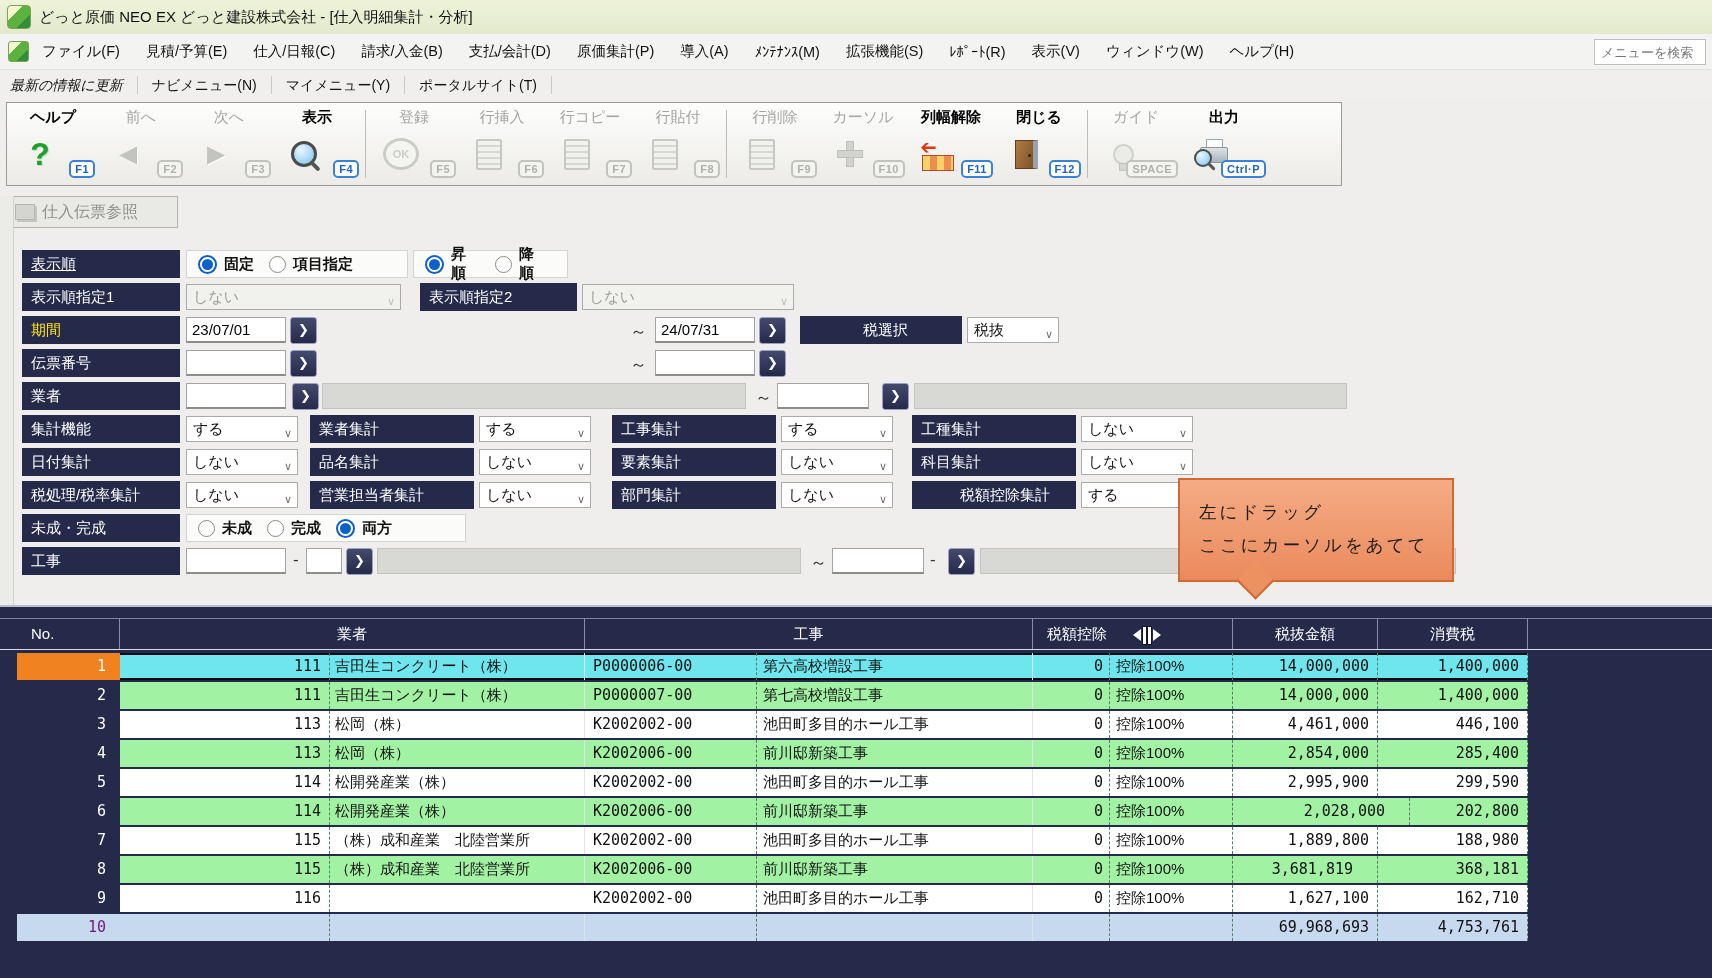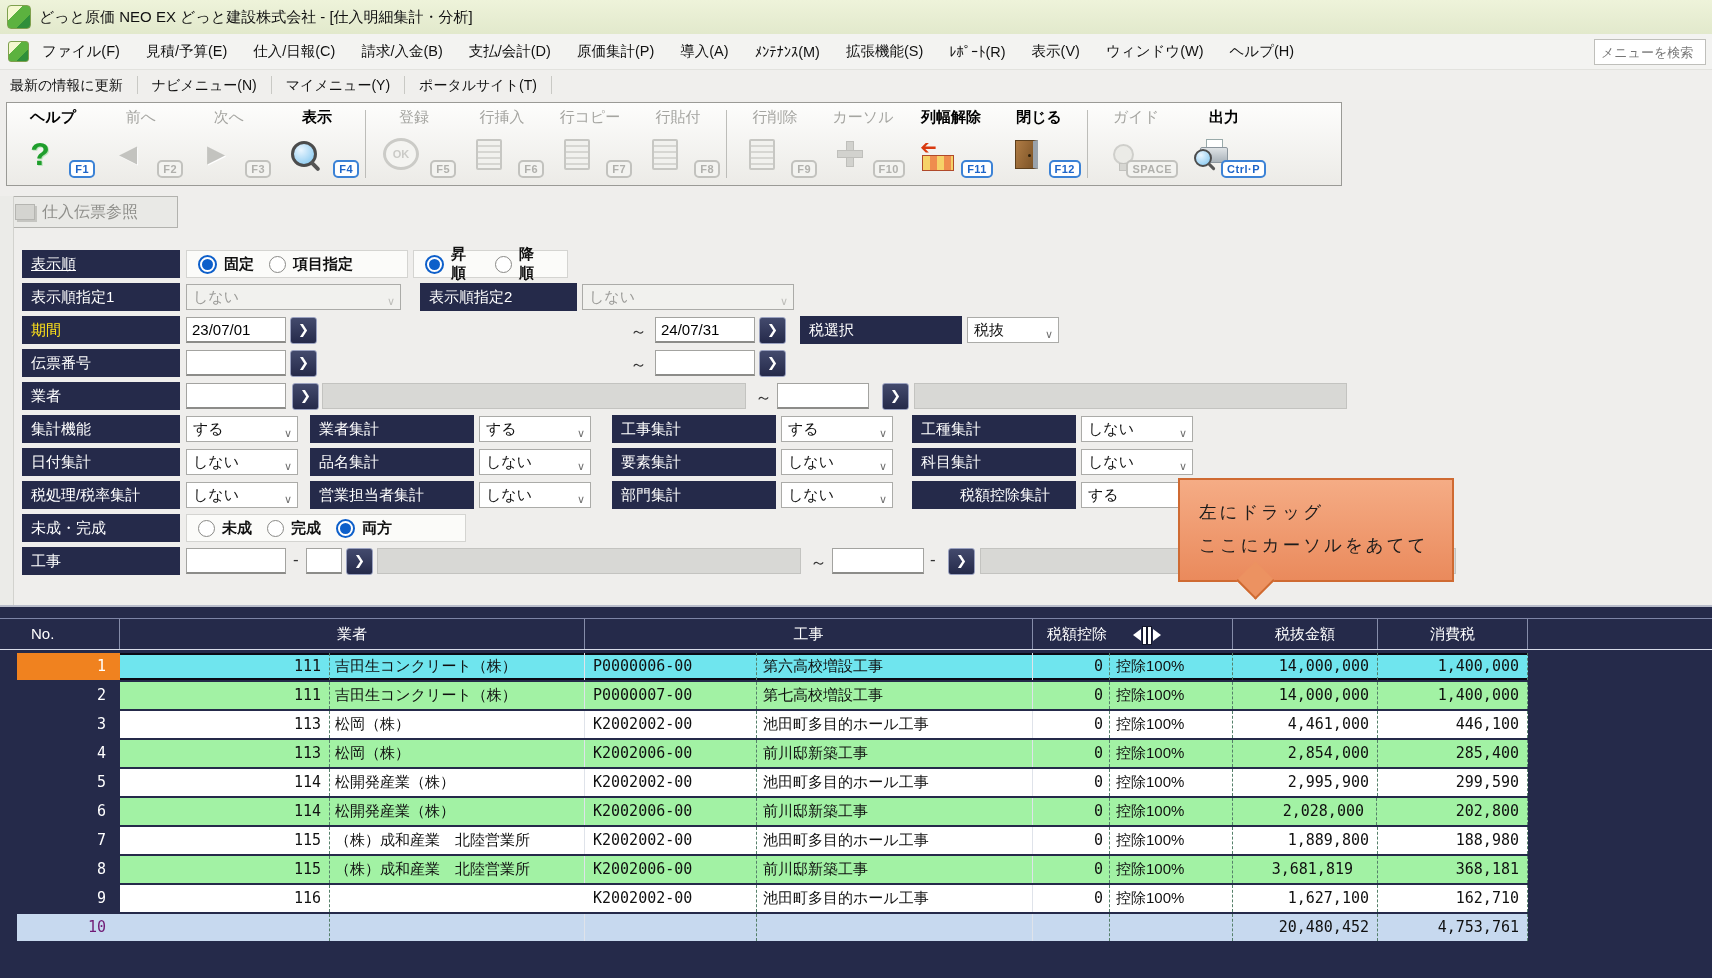--- a/index.html
+++ b/index.html
@@ -15,21 +15,21 @@
   .menubar{left:0;top:34px;width:1712px;height:36px;background:#f3f3f1;border-bottom:1px solid #e2e2de;
            display:flex;align-items:center;font-size:14.5px;}
   .menubar .mi{padding:0 13px;cursor:default;}
   .menulogo{width:19px;height:19px;margin-left:8px;border-radius:3px;border:1px solid #7fa04e;flex:none;
             background:linear-gradient(135deg,#f4f8cf 0 34%,#5cb23f 34% 70%,#2f8f3a 70%);}
   .menusearch{position:absolute;right:6px;top:5px;width:112px;height:26px;border:1px solid #bfbfbb;
               background:#fff;font-size:13px;color:#8a8a86;padding:0 6px;box-sizing:border-box;
               font-family:"Liberation Sans","DejaVu Sans",sans-serif;}
   .quickbar{left:0;top:70px;width:1712px;height:30px;background:#f0efed;display:flex;align-items:center;font-size:14px;}
   .quickbar .qi{padding:0 14px;border-right:1px solid #c9c9c5;height:18px;line-height:18px;}
-  .quickbar .qi:first-child{padding-left:10px;}
+  .quickbar .qi:first-child{padding-left:10px;font-style:italic;}
 
   
   .toolbar{left:6px;top:102px;width:1336px;height:84px;border:1px solid #9a9a96;
            background:linear-gradient(#fdfdfc,#ecebe7);display:flex;align-items:stretch;padding:3px 2px;}
   .tsep{width:1px;background:#bdbdb9;margin:4px 4px;}
   .tbtn{width:88px;position:relative;text-align:center;}
   .tlabel{font-size:15px;font-weight:600;margin-top:2px;color:#000;}
   .tbtn.dis .tlabel{color:#a5a5a1;font-weight:400;}
   .ticon{position:absolute;left:10px;top:26px;width:42px;height:44px;display:flex;align-items:center;justify-content:center;}
   .fkey{position:absolute;right:2px;bottom:4px;font-size:11px;font-weight:bold;border-radius:5px;
@@ -309,21 +309,21 @@
   <div class="dd off" style="left:582px;top:284px;width:212px;">
     <span>しない</span>
   </div>
 
   <div class="nlab yellow" style="left:22px;top:316px;width:158px;">期間</div>
   <input class="inp" style="left: 186px; top: 317px; width: 100px;" value="23/07/01">
   <span class="lk" style="left:290px;top:317px;"></span>
   <span class="tilde" style="left:630px;top:320px;">～</span>
   <input class="inp" style="left: 655px; top: 317px; width: 100px;" value="24/07/31">
   <span class="lk" style="left:759px;top:317px;"></span>
-  <div class="nlab" style="left:800px;top:316px;width:162px;">税選択</div>
+  <div class="nlab" style="left:800px;top:316px;width:162px;text-align:center;">税選択</div>
   <div class="dd" style="left:967px;top:317px;width:92px;">
     <span>税抜</span>
   </div>
 
   <div class="nlab" style="left:22px;top:349px;width:158px;">伝票番号</div>
   <input class="inp" style="left: 186px; top: 350px; width: 100px;">
   <span class="lk" style="left:290px;top:350px;"></span>
   <span class="tilde" style="left:630px;top:353px;">～</span>
   <input class="inp" style="left: 655px; top: 350px; width: 100px;">
   <span class="lk" style="left:759px;top:350px;"></span>
@@ -470,21 +470,21 @@
 
     <div class="trow" style="top:191px;">
       <span class="cno">6</span>
       <span class="stripe bg-green"></span>
       <span class="c mono ralign dsep" style="left:103px;width:210px;padding-right:8px;">114</span>
       <span class="c ssep" style="left:313px;width:255px;padding-left:5px;">松開発産業（株）</span>
       <span class="c mono dsep" style="left:570px;width:170px;padding-left:6px;">K2002006-00</span>
       <span class="c ssep" style="left:740px;width:276px;padding-left:6px;">前川邸新築工事</span>
       <span class="c mono ralign dsep" style="left:1016px;width:77px;padding-right:6px;">0</span>
       <span class="c dsep" style="left:1093px;width:123px;padding-left:6px;">控除100%</span>
-      <span class="c mono ralign dsep" style="left:1215px;width:145px;padding-right:12px;">2,028,000</span>
+      <span class="c mono ralign dsep" style="left:1248px;width:145px;padding-right:24px;">2,028,000</span>
       <span class="c mono ralign dsep" style="left:1361px;width:150px;padding-right:8px;">202,800</span>
     </div>
 
     <div class="trow" style="top:220px;">
       <span class="cno">7</span>
       <span class="stripe bg-white"></span>
       <span class="c mono ralign dsep" style="left:103px;width:210px;padding-right:8px;">115</span>
       <span class="c ssep" style="left:313px;width:255px;padding-left:5px;">（株）成和産業　北陸営業所</span>
       <span class="c mono dsep" style="left:570px;width:170px;padding-left:6px;">K2002002-00</span>
       <span class="c ssep" style="left:740px;width:276px;padding-left:6px;">池田町多目的ホール工事</span>
@@ -521,21 +521,21 @@
 
     <div class="trow" style="top:307px;">
       <span class="cno blue">10</span>
       <span class="stripe bg-blue"></span>
       <span class="c mono ralign dsep" style="left:103px;width:210px;"></span>
       <span class="c ssep" style="left:313px;width:255px;"></span>
       <span class="c mono dsep" style="left:570px;width:170px;"></span>
       <span class="c ssep" style="left:740px;width:276px;"></span>
       <span class="c mono ralign dsep" style="left:1016px;width:77px;"></span>
       <span class="c dsep" style="left:1093px;width:123px;"></span>
-      <span class="c mono ralign dsep" style="left:1216px;width:145px;padding-right:8px;">20,480,452</span>
+      <span class="c mono ralign dsep" style="left:1216px;width:145px;padding-right:8px;">69,968,693</span>
       <span class="c mono ralign dsep" style="left:1361px;width:150px;padding-right:8px;">4,753,761</span>
     </div>
   </div>
 
   <div class="abs tooltip">
     <div>左にドラッグ</div>
     <div>ここにカーソルをあてて</div>
     <div class="tail"></div>
   </div>
 

